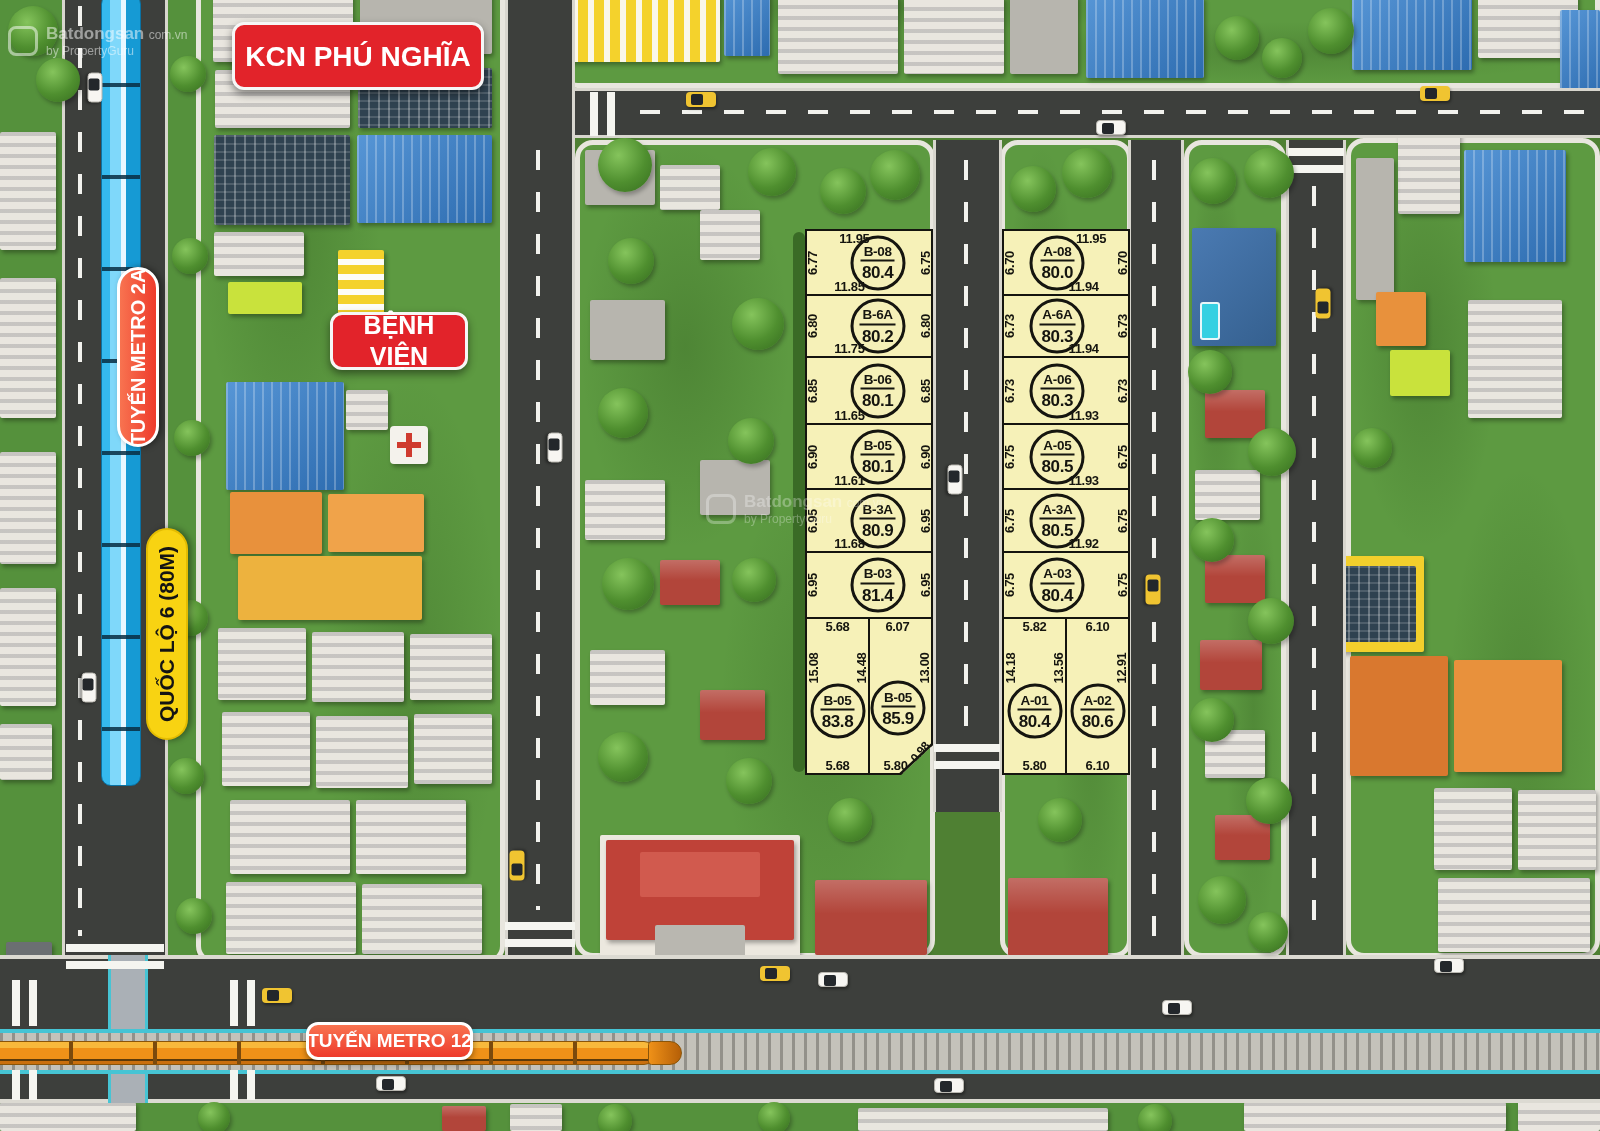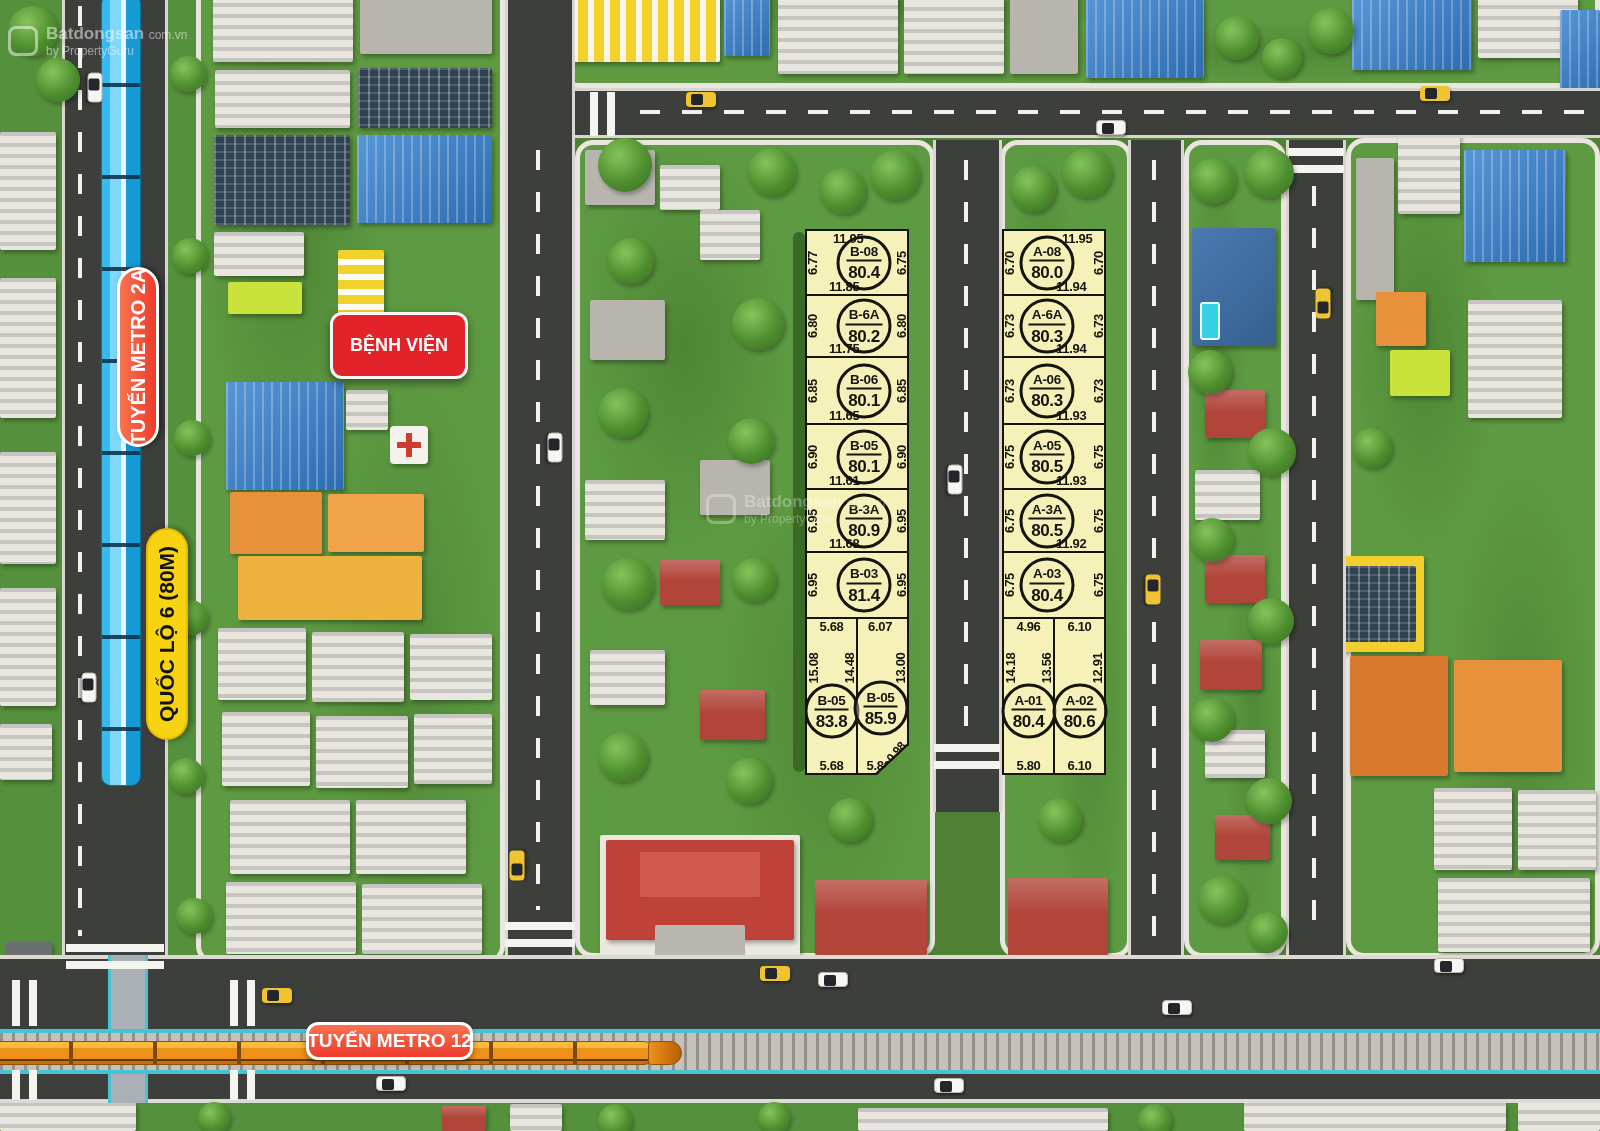--- a/index.html
+++ b/index.html
@@ -60,21 +60,21 @@
   .tree{position:absolute;border-radius:50%;z-index:20;
     background:radial-gradient(circle at 38% 32%,#85c45c,#4f8f2f 55%,#366d1f 100%);
     box-shadow:2px 3px 4px rgba(0,0,0,.28);}
   .hedge{position:absolute;background:#3a6b26;border-radius:8px;z-index:7;}
   
   .car{position:absolute;width:30px;height:15px;border-radius:4px;z-index:32;box-shadow:1px 2px 3px rgba(0,0,0,.4);}
   .car::before{content:"";position:absolute;left:5px;top:2px;width:12px;height:11px;border-radius:2px;background:#23272b;}
   .cy{background:#f0c431;}
   .cw{background:#f7f6f2;border:1px solid #b9b7b0;}
   
-  .pbox{position:absolute;top:229px;width:104px;height:546px;background:#f6f1b8;
+  .pbox{position:absolute;top:229px;width:128px;height:546px;background:#f6f1b8;
     border:2.5px solid #15150f;z-index:40;display:flex;flex-direction:column;}
   .pbox-b{left:805px;clip-path:polygon(0 0,100% 0,100% calc(100% - 30px),calc(100% - 32px) 100%,0 100%);}
   .pbox-a{left:1002px;}
   .prow{position:relative;border-bottom:2.5px solid #15150f;}
   .pbot{position:relative;flex:1;display:flex;}
   .pcell{position:relative;flex:1;}
   .pcell.first{border-right:2.5px solid #15150f;}
   .dim{position:absolute;font:700 13px/1 "Liberation Sans",sans-serif;color:#15150f;letter-spacing:-.3px;white-space:nowrap;z-index:2;}
   .dim.t{top:1px;}
   .dim.bb{bottom:1px;}
@@ -429,42 +429,45 @@
     <div class="prow" style="height:66px">
       <span class="dim vl">6.75</span>
       <span class="dim vr">6.75</span>
       <div class="pcircle" style="left:43%">
         <span class="pcode">A-03</span>
         <span class="parea">80.4</span>
       </div>
     </div>
     <div class="pbot">
       <div class="pcell first">
-        <span class="dim t" style="left:50%;transform:translateX(-50%)">4.96</span>
+        <span class="dim t" style="left:50%;transform:translateX(-50%)">5.82</span>
         <span class="dim vl" style="top:32%">14.18</span>
         <span class="dim vr" style="top:32%">13.56</span>
         <span class="dim bb" style="left:50%;transform:translateX(-50%)">5.80</span>
         <div class="pcircle" style="left:50%;top:60%">
           <span class="pcode">A-01</span>
           <span class="parea">80.4</span>
         </div>
       </div>
       <div class="pcell">
         <span class="dim t" style="left:50%;transform:translateX(-50%)">6.10</span>
         <span class="dim vr" style="top:32%">12.91</span>
         <span class="dim bb" style="left:50%;transform:translateX(-50%)">6.10</span>
         <div class="pcircle" style="left:50%;top:60%">
           <span class="pcode">A-02</span>
           <span class="parea">80.6</span>
         </div>
       </div>
     </div>
   </div>
 
-  <div class="rlabel" style="left:330px;top:312px;width:138px;height:67px;font-size:18px">
+  <div class="rlabel" style="left:232px;top:22px;width:252px;height:68px;font-size:28px">
+    <span>KCN PHÚ NGHĨA</span>
+  </div>
+  <div class="rlabel" style="left:330px;top:312px;width:138px;height:58px;font-size:25px">
     <span>BỆNH VIỆN</span>
   </div>
 
   <div class="pill metro" style="left:48px;top:336px;width:180px;height:42px;font-size:20px;transform:rotate(-90deg)">
     <span>TUYẾN METRO 2A</span>
   </div>
   <div class="pill yellow" style="left:61px;top:613px;width:212px;height:42px;font-size:21px;transform:rotate(-90deg)">
     <span>QUỐC LỘ 6 (80M)</span>
   </div>
   <div class="pill metro" style="left:306px;top:1022px;width:167px;height:38px;font-size:19px;border-radius:12px">

